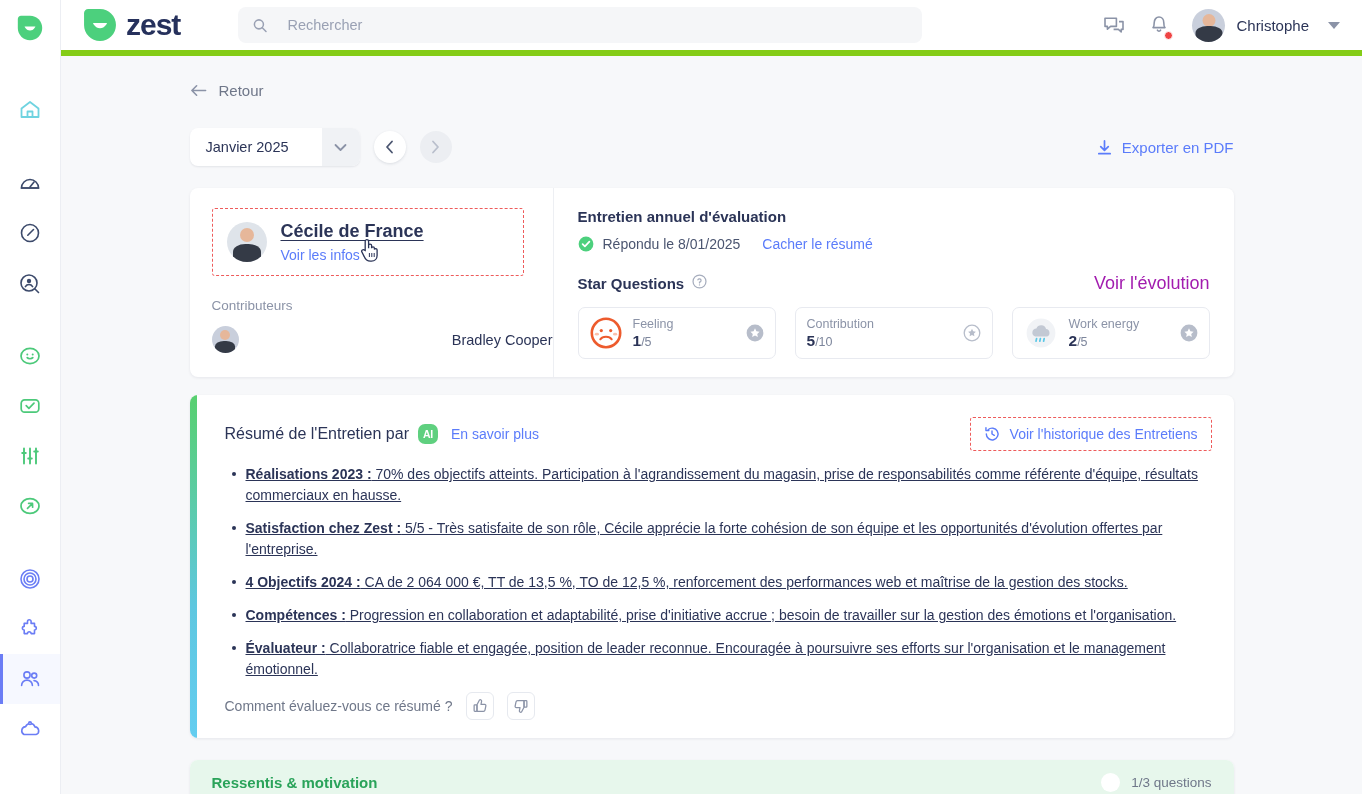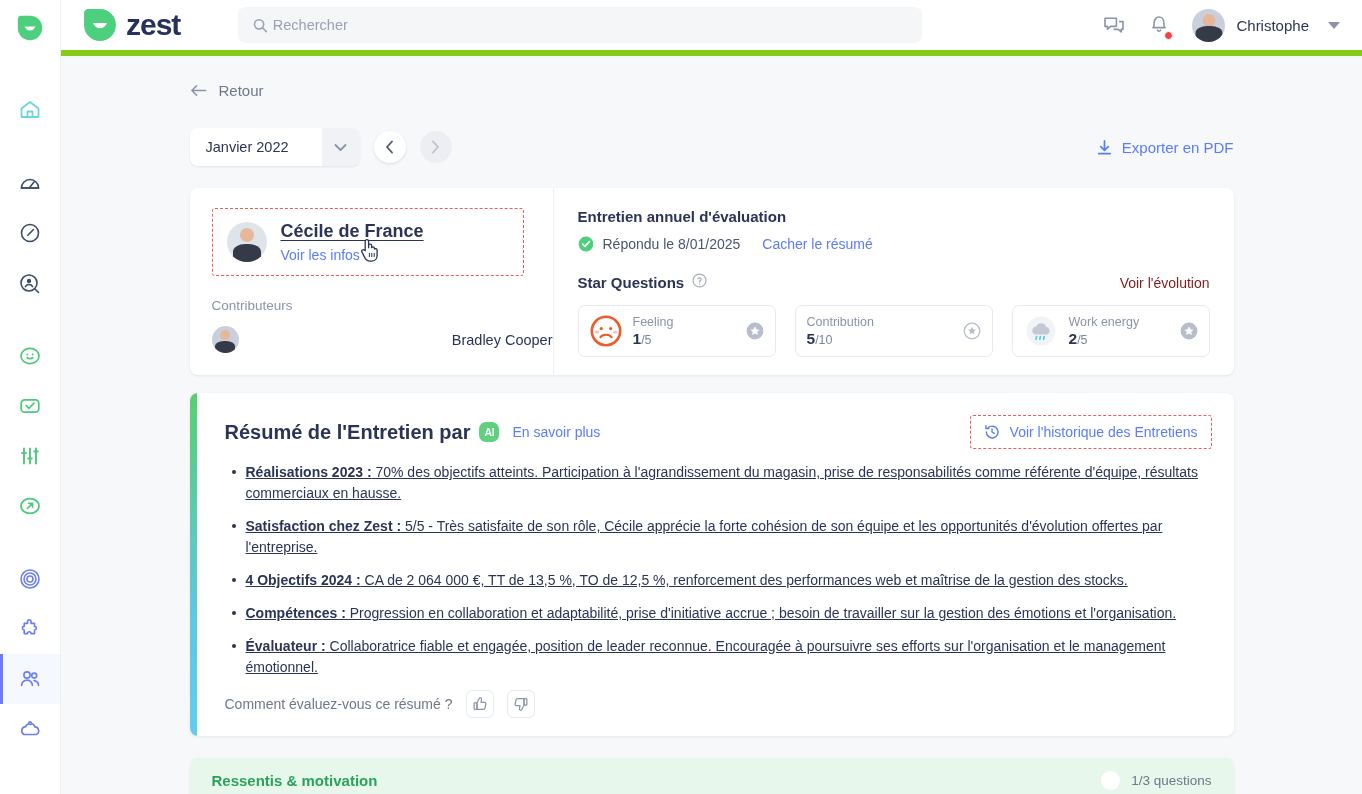--- a/index.html
+++ b/index.html
@@ -33,21 +33,21 @@
   
   .topbar {
     position: absolute; left: 61px; top: 0; right: 0; height: 56px;
     background: #fff; border-bottom: 6px solid #84cc16;
     display: flex; align-items: center; padding: 0 22px 0 22px;
   }
   .brand { display: flex; align-items: center; gap: 9px; }
   .brand-word { font-size: 30px; font-weight: bold; letter-spacing: -1px; color: #26315c; }
   .search {
     margin-left: 58px; width: 684px; height: 36px; background: #f5f6f8; border-radius: 8px;
-    display: flex; align-items: center; padding: 0 14px; gap: 4px; cursor: text; justify-content: flex-end;
+    display: flex; align-items: center; padding: 0 14px; gap: 19px; cursor: text; justify-content: flex-end;
   }
   .search input {
     border: 0; outline: 0; background: transparent; width: 100%;
     font-family: inherit; font-size: 14.5px; color: #2b3457;
   }
   .search input::placeholder { color: #9aa1b4; }
   .topbar-right { margin-left: auto; display: flex; align-items: center; gap: 22px; }
   .bell-wrap { position: relative; cursor: pointer; }
   .bell-dot {
     position: absolute; right: -3px; bottom: -1px; width: 9px; height: 9px;
@@ -118,39 +118,39 @@
   .contrib-name { font-size: 14.5px; color: #2b3457; }
 
   .topcard-right { flex: 1; padding: 20px 24px 18px 24px; }
   .eval-title { font-size: 15px; font-weight: bold; color: #2b3457; }
   .eval-sub { margin-top: 11px; display: flex; align-items: center; gap: 9px; }
   .eval-date { font-size: 14px; color: #4b5570; }
   .eval-toggle { font-size: 14px; color: #5b7cfa; margin-left: 13px; cursor: pointer; }
   .sq-head { margin-top: 21px; display: flex; align-items: center; }
   .sq-title { font-size: 15px; font-weight: bold; color: #2b3457; }
   .sq-help { margin-left: 8px; cursor: pointer; }
-  .sq-evo { margin-left: auto; font-size: 14px; color: #7f1d1d; cursor: pointer; text-align: center; }
+  .sq-evo { margin-left: auto; font-size: 18px; color: #a21caf; cursor: pointer; text-align: center; }
   .sq-cards { margin-top: 13px; display: flex; gap: 19px; }
   .sq-card {
     flex: 1; height: 52px; border: 1px solid #e8eaf0; border-radius: 7px;
     display: flex; align-items: center; padding: 0 11px; gap: 11px; cursor: pointer;
   }
   .sq-text { flex: 1; }
   .sq-label { font-size: 12.5px; color: #8b93a7; }
   .sq-score { font-size: 14px; color: #2b3457; margin-top: 1px; }
   .sq-score b { font-size: 15.5px; font-weight: bold; }
   .sq-score span { color: #7d869c; font-size: 12.5px; }
 
   
   .summary { margin-top: 18px; display: flex; border-radius: 8px; overflow: hidden; background: #fff;
              box-shadow: 0 1px 3px rgba(20,30,60,.08); }
   .summary-bar { width: 7px; background: linear-gradient(#58d06f, #5ec7e0 62%, #63cdf0); flex: none; }
   .summary-body { flex: 1; padding: 22px 22px 18px 28px; }
   .sum-head { display: flex; align-items: center; }
-  .sum-title { font-size: 20px; font-weight: bold; color: #2b3457; }
+  .sum-title { font-size: 16px; font-weight: normal; color: #2b3457; }
   .ai-badge {
     width: 20px; height: 20px; border-radius: 7px; background: #5fd07f; color: #fff;
     font-size: 10.5px; font-weight: bold; display: inline-flex; align-items: center;
     justify-content: center; margin-left: 9px; letter-spacing: -.3px;
   }
   .sum-more { font-size: 14px; color: #5b7cfa; margin-left: 13px; cursor: pointer; }
   .hist-btn {
     margin-left: auto; border: 1.6px dashed #ee5b5b; border-radius: 3px;
     padding: 8px 13px; display: inline-flex; align-items: center; gap: 10px;
     color: #5b7cfa; font-size: 14px; cursor: pointer;
@@ -323,21 +323,21 @@
 
       <div class="back">
         <svg width="17" height="15" viewBox="0 0 18 15" fill="none" stroke="#8b93a7" stroke-width="1.7" stroke-linecap="round" stroke-linejoin="round">
           <path d="M16.5 7.5 L2 7.5 M7 2.5 L2 7.5 L7 12.5"></path>
         </svg>
         <span>Retour</span>
       </div>
 
       <div class="toolrow">
         <div class="monthsel">
-          <span class="label">Janvier 2022</span>
+          <span class="label">Janvier 2025</span>
           <span class="chev">
             <svg width="13" height="9" viewBox="0 0 13 9" fill="none" stroke="#8b93a7" stroke-width="1.8" stroke-linecap="round" stroke-linejoin="round">
                 <path d="M1.5 2 L6.5 7 L11.5 2"></path>
               </svg>
           </span>
         </div>
         <div class="navbtn prev">
           <svg width="9" height="14" viewBox="0 0 9 14" fill="none" stroke="#4b5570" stroke-width="1.8" stroke-linecap="round" stroke-linejoin="round">
               <path d="M7 1.5 L2 7 L7 12.5"></path>
             </svg>

